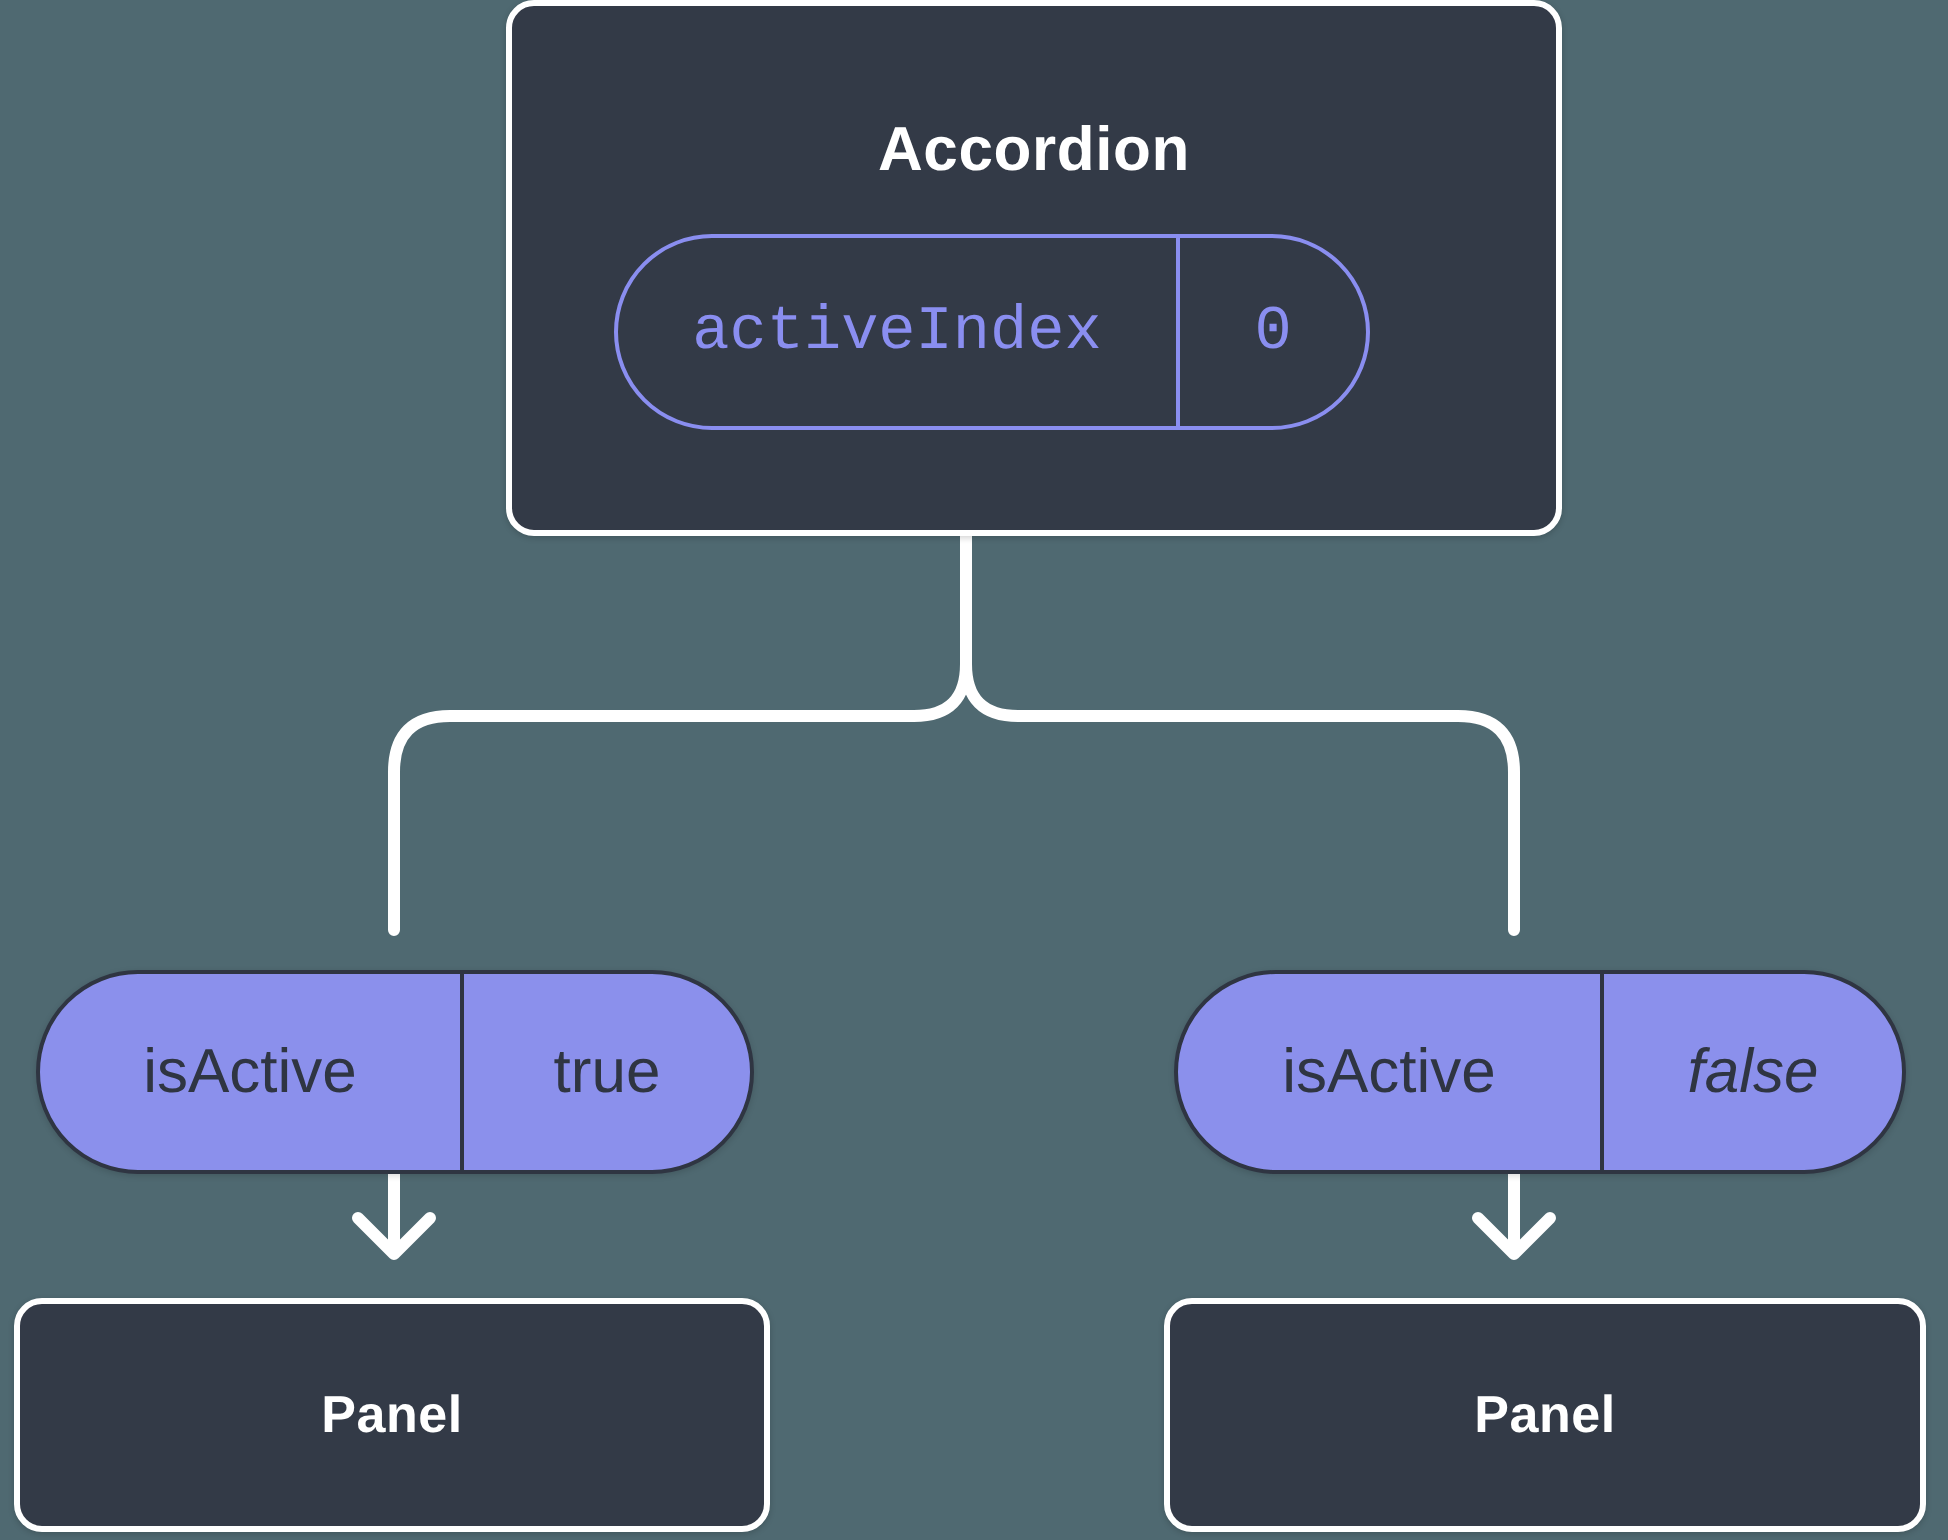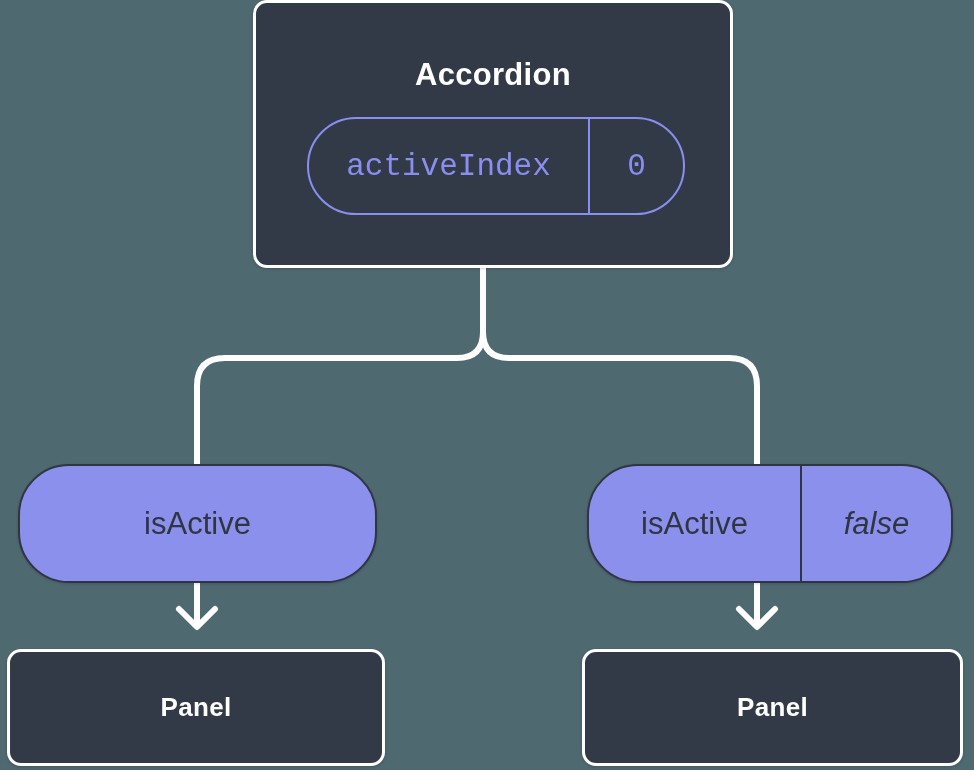--- a/index.html
+++ b/index.html
@@ -12,38 +12,38 @@
   .stage{position:relative;width:974px;height:770px;background:var(--bg);overflow:hidden;}
 
   .connector{position:absolute;inset:0;pointer-events:none;}
   .connector path{fill:none;stroke:var(--line);stroke-width:6;stroke-linecap:round;stroke-linejoin:round;}
 
   .node{
     position:absolute;background:var(--card);
     border:3px solid var(--line);border-radius:14px;
     box-shadow:0 1px 3px rgba(0,0,0,.18);
   }
-  .root-node{left:253px;top:0;width:480px;height:268px;}
+  .root-node{left:253px;top:0;width:528px;height:268px;}
   .root-title{
     margin-top:44px;text-align:center;font-size:31px;line-height:56px;
     font-weight:600;color:var(--title);letter-spacing:.3px;
   }
   .state-pill{
     position:absolute;left:51px;top:114px;width:378px;height:98px;
     border:2px solid var(--accent);border-radius:49px;display:flex;font-family:Liberation Mono, monospace;
   }
   .state-pill .cell{
     display:flex;align-items:center;justify-content:center;
     color:var(--accent);font-size:31px;
   }
   .state-pill .name-cell{flex:1;}
   .state-pill .value-cell{width:95px;border-left:2px solid var(--accent);}
 
   .prop-pill{
-    position:absolute;top:464px;height:119px;background:var(--pill);
+    position:absolute;top:485px;height:102px;background:var(--pill);
     border:2px solid var(--ink);border-radius:51px;display:flex;
     box-shadow:0 1px 3px rgba(0,0,0,.15);
     justify-content:center;
   }
   .prop-pill .cell{
     display:flex;align-items:center;justify-content:center;
     color:var(--ink);font-size:31px;
   }
   .prop-pill .name-cell{flex:1;}
   .prop-pill .value-cell{border-left:2px solid var(--ink);}
@@ -74,20 +74,21 @@
   <div class="node root-node">
     <div class="root-title">Accordion</div>
     <div class="state-pill">
       <div class="cell name-cell">activeIndex</div>
       <div class="cell value-cell">0</div>
     </div>
   </div>
 
   <div class="prop-pill left">
     <div class="cell name-cell">isActive</div>
+    <div class="cell value-cell">true</div>
   </div>
 
   <div class="prop-pill right">
     <div class="cell name-cell">isActive</div>
     <div class="cell value-cell">false</div>
   </div>
 
   <div class="node panel-node left">Panel</div>
 
   <div class="node panel-node right">Panel</div>

